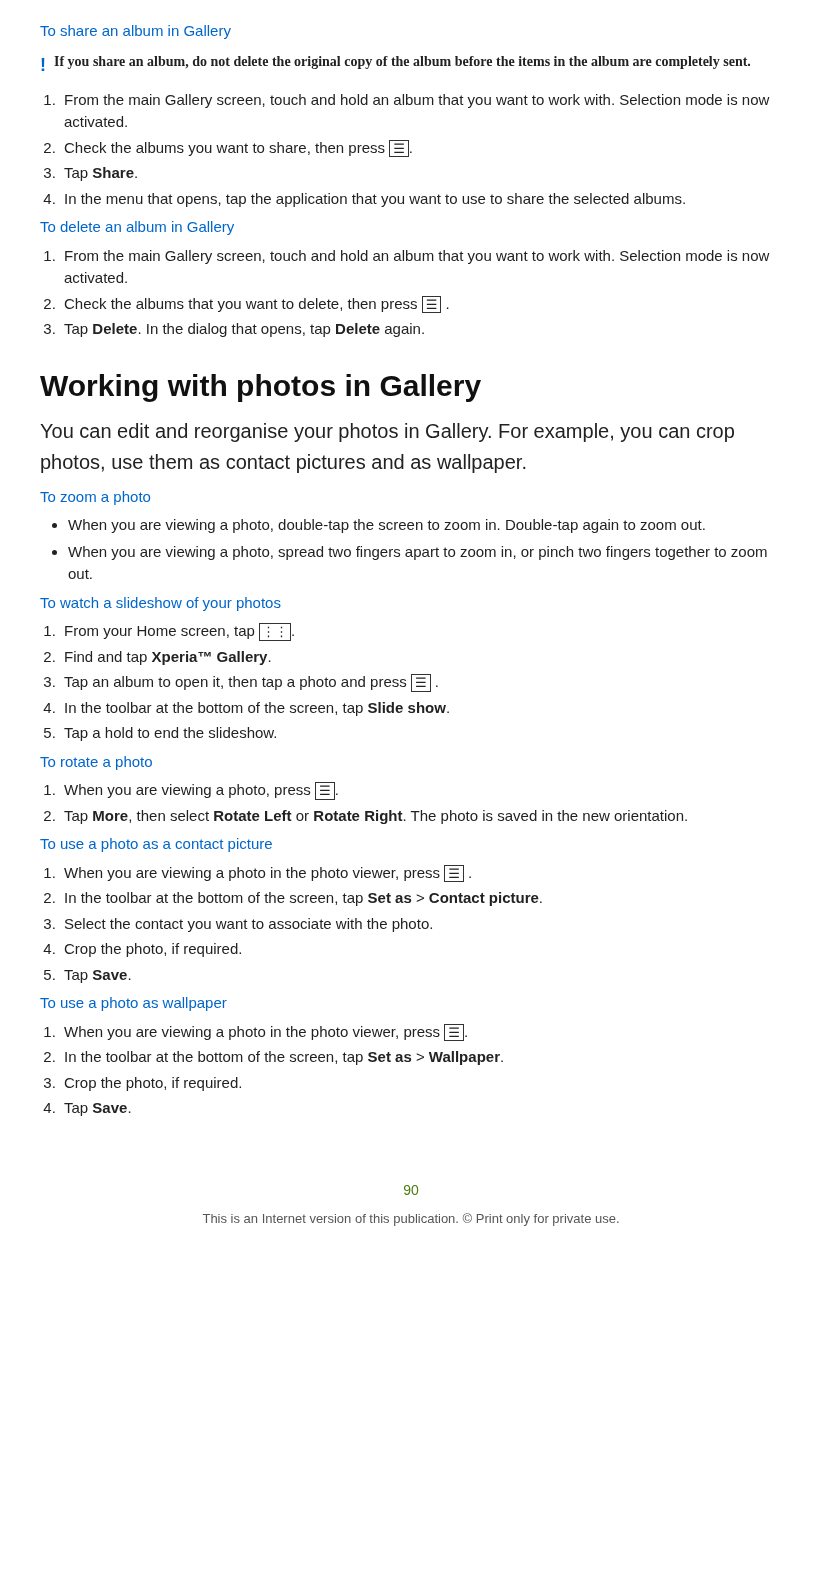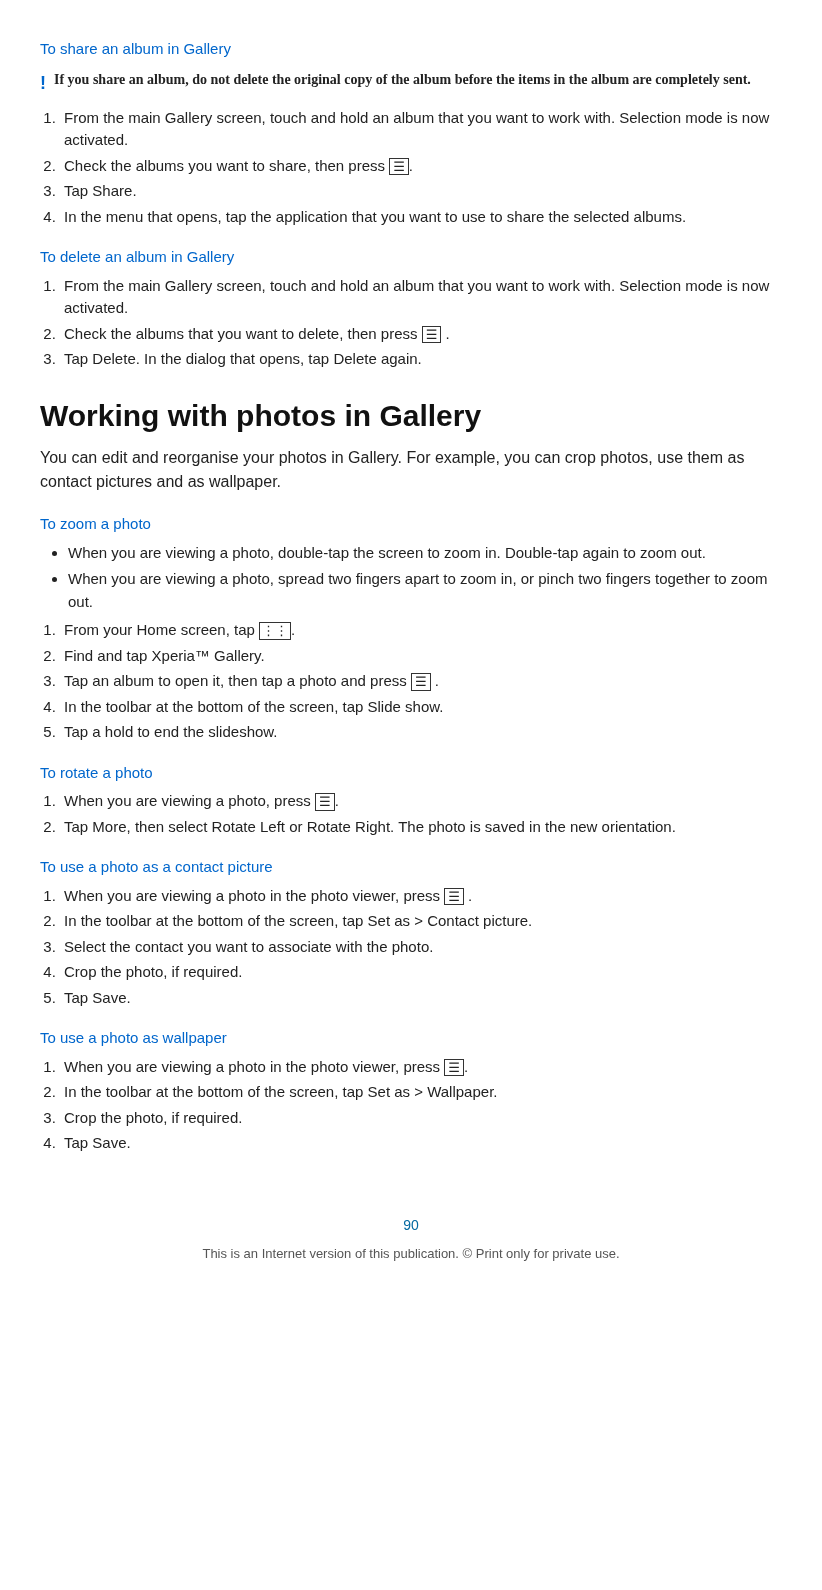--- a/index.html
+++ b/index.html
@@ -11,21 +11,20 @@
       width: 822px;
       min-height: 1590px;
       padding: 20px 40px 40px 40px;
       line-height: 1.5;
     }
     .section-heading {
       color: #0066cc;
       font-size: 15px;
       font-weight: normal;
       margin-bottom: 6px;
-      margin-top: 18px;
     }
     .main-heading {
       font-size: 30px;
       font-weight: bold;
       margin-top: 22px;
       margin-bottom: 8px;
       color: #111;
     }
     .warning-box {
       display: flex;
@@ -60,50 +59,50 @@
       list-style: disc;
       margin-left: 20px;
       padding-left: 8px;
       margin-bottom: 6px;
     }
     ul li {
       margin-bottom: 4px;
       font-size: 15px;
     }
     .body-text {
-      font-size: 16px;
+      font-size: 20px;
       margin-bottom: 8px;
       line-height: 1.55;
     }
     .menu-icon {
       display: inline-block;
       font-size: 13px;
       border: 1px solid #333;
       padding: 0 3px;
       line-height: 1.2;
       vertical-align: middle;
     }
     .grid-icon {
       display: inline-block;
       font-size: 13px;
       border: 1px solid #333;
       padding: 0 2px;
       line-height: 1.2;
       vertical-align: middle;
     }
-    b { font-weight: normal; text-align: right; }
+    b { font-weight: bold; text-align: right; }
     .page-footer {
       text-align: center;
       margin-top: 60px;
       font-size: 14px;
       color: #333;
     }
     .page-number {
       font-size: 14px;
-      color: #0369a1;
+      color: #4d7c0f;
       margin-bottom: 8px;
     }
     .footer-note {
       font-size: 13px;
       color: #555;
     }
     .section-block {
       margin-bottom: 6px;
     }
   </style>
@@ -140,20 +139,21 @@
 
 <div class="section-block">
   <div class="section-heading">To zoom a photo</div>
   <ul>
     <li>When you are viewing a photo, double-tap the screen to zoom in. Double-tap again to zoom out.</li>
     <li>When you are viewing a photo, spread two fingers apart to zoom in, or pinch two fingers together to zoom out.</li>
   </ul>
 </div>
 
 <div class="section-block">
+  <div class="section-heading">To watch a slideshow of your photos</div>
   <ol>
     <li>From your Home screen, tap <span class="grid-icon">⋮⋮</span>.</li>
     <li>Find and tap <b>Xperia™ Gallery</b>.</li>
     <li>Tap an album to open it, then tap a photo and press <span class="menu-icon">☰</span> .</li>
     <li>In the toolbar at the bottom of the screen, tap <b>Slide show</b>.</li>
     <li>Tap a hold to end the slideshow.</li>
   </ol>
 </div>
 
 <div class="section-block">

